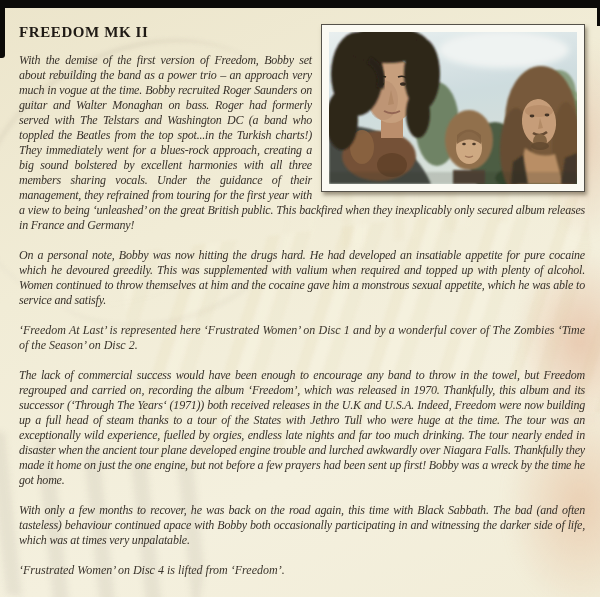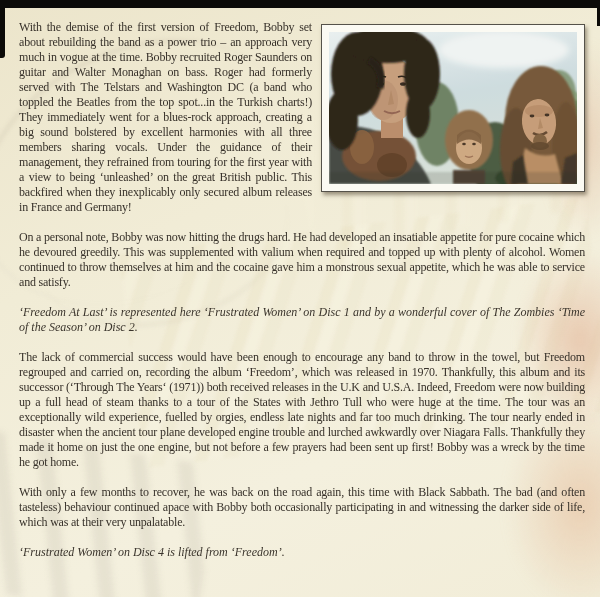--- a/index.html
+++ b/index.html
@@ -74,21 +74,21 @@
     position:absolute;inset:0;z-index:2;
     padding:20px 15px 0 19px;
     color:#37312a;
   }
   .title{
     font-size:15px;font-weight:bold;letter-spacing:.6px;
     color:#1f1a15;margin:4px 0 12px 0;
   }
   p.body{
     font-size:12px;line-height:15px;letter-spacing:-0.2px;
-    text-align:justify;margin:0 0 15px 0;
+    text-align:justify;margin:0 0 15px 0;font-style:italic;
   }
   p.italic{font-style:italic;letter-spacing:0;color:#3a342c;}
   .photo-frame{
     float:right;margin:4px 0 2px 9px;padding:7px;
     width:248px;background:#fbfaf3;
     border:1px solid #55524a;
     box-shadow:1.5px 2.5px 4px rgba(70,58,38,0.5);
   }
   .photo-frame svg{display:block;}
 </style>
@@ -189,22 +189,23 @@
             <ellipse cx="89" cy="82" rx="12" ry="24"></ellipse>
           </g>
           <path d="M40 28 q16 10 11 28" stroke="#1c140c" stroke-width="7" fill="none" filter="url(#b1)"></path>
         </g>
 
         <rect x="0" y="140" width="248" height="12" fill="#1a2414" opacity="0.16" filter="url(#b1)"></rect>
         <rect width="248" height="152" fill="#f3e4c4" opacity="0.06"></rect>
       </svg>
     </figure>
 
+    <h1 class="title">FREEDOM MK II</h1>
 
     <p class="body">With the demise of the first version of Freedom, Bobby set about rebuilding the band as a power trio – an approach very much in vogue at the time. Bobby recruited Roger Saunders on guitar and Walter Monaghan on bass. Roger had formerly served with The Telstars and Washington DC (a band who toppled the Beatles from the top spot...in the Turkish charts!) They immediately went for a blues-rock approach, creating a big sound bolstered by excellent harmonies with all three members sharing vocals. Under the guidance of their management, they refrained from touring for the first year with a view to being ‘unleashed’ on the great British public. This backfired when they inexplicably only secured album releases in France and Germany!</p>
     <p class="body">On a personal note, Bobby was now hitting the drugs hard. He had developed an insatiable appetite for pure cocaine which he devoured greedily. This was supplemented with valium when required and topped up with plenty of alcohol. Women continued to throw themselves at him and the cocaine gave him a monstrous sexual appetite, which he was able to service and satisfy.</p>
     <p class="body italic">‘Freedom At Last’ is represented here ‘Frustrated Women’ on Disc 1 and by a wonderful cover of The Zombies ‘Time of the Season’ on Disc 2.</p>
     <p class="body">The lack of commercial success would have been enough to encourage any band to throw in the towel, but Freedom regrouped and carried on, recording the album ‘Freedom’, which was released in 1970. Thankfully, this album and its successor (‘Through The Years‘ (1971)) both received releases in the U.K and U.S.A. Indeed, Freedom were now building up a full head of steam thanks to a tour of the States with Jethro Tull who were huge at the time. The tour was an exceptionally wild experience, fuelled by orgies, endless late nights and far too much drinking. The tour nearly ended in disaster when the ancient tour plane developed engine trouble and lurched awkwardly over Niagara Falls. Thankfully they made it home on just the one engine, but not before a few prayers had been sent up first! Bobby was a wreck by the time he got home.</p>
-    <p class="body">With only a few months to recover, he was back on the road again, this time with Black Sabbath. The bad (and often tasteless) behaviour continued apace with Bobby both occasionally participating in and witnessing the darker side of life, which was at their very unpalatable.</p>
+    <p class="body">With only a few months to recover, he was back on the road again, this time with Black Sabbath. The bad (and often tasteless) behaviour continued apace with Bobby both occasionally participating in and witnessing the darker side of life, which was at times very unpalatable.</p>
     <p class="body italic">‘Frustrated Women’ on Disc 4 is lifted from ‘Freedom’.</p>
 
   </div>
 </div>
 
 </body></html>

